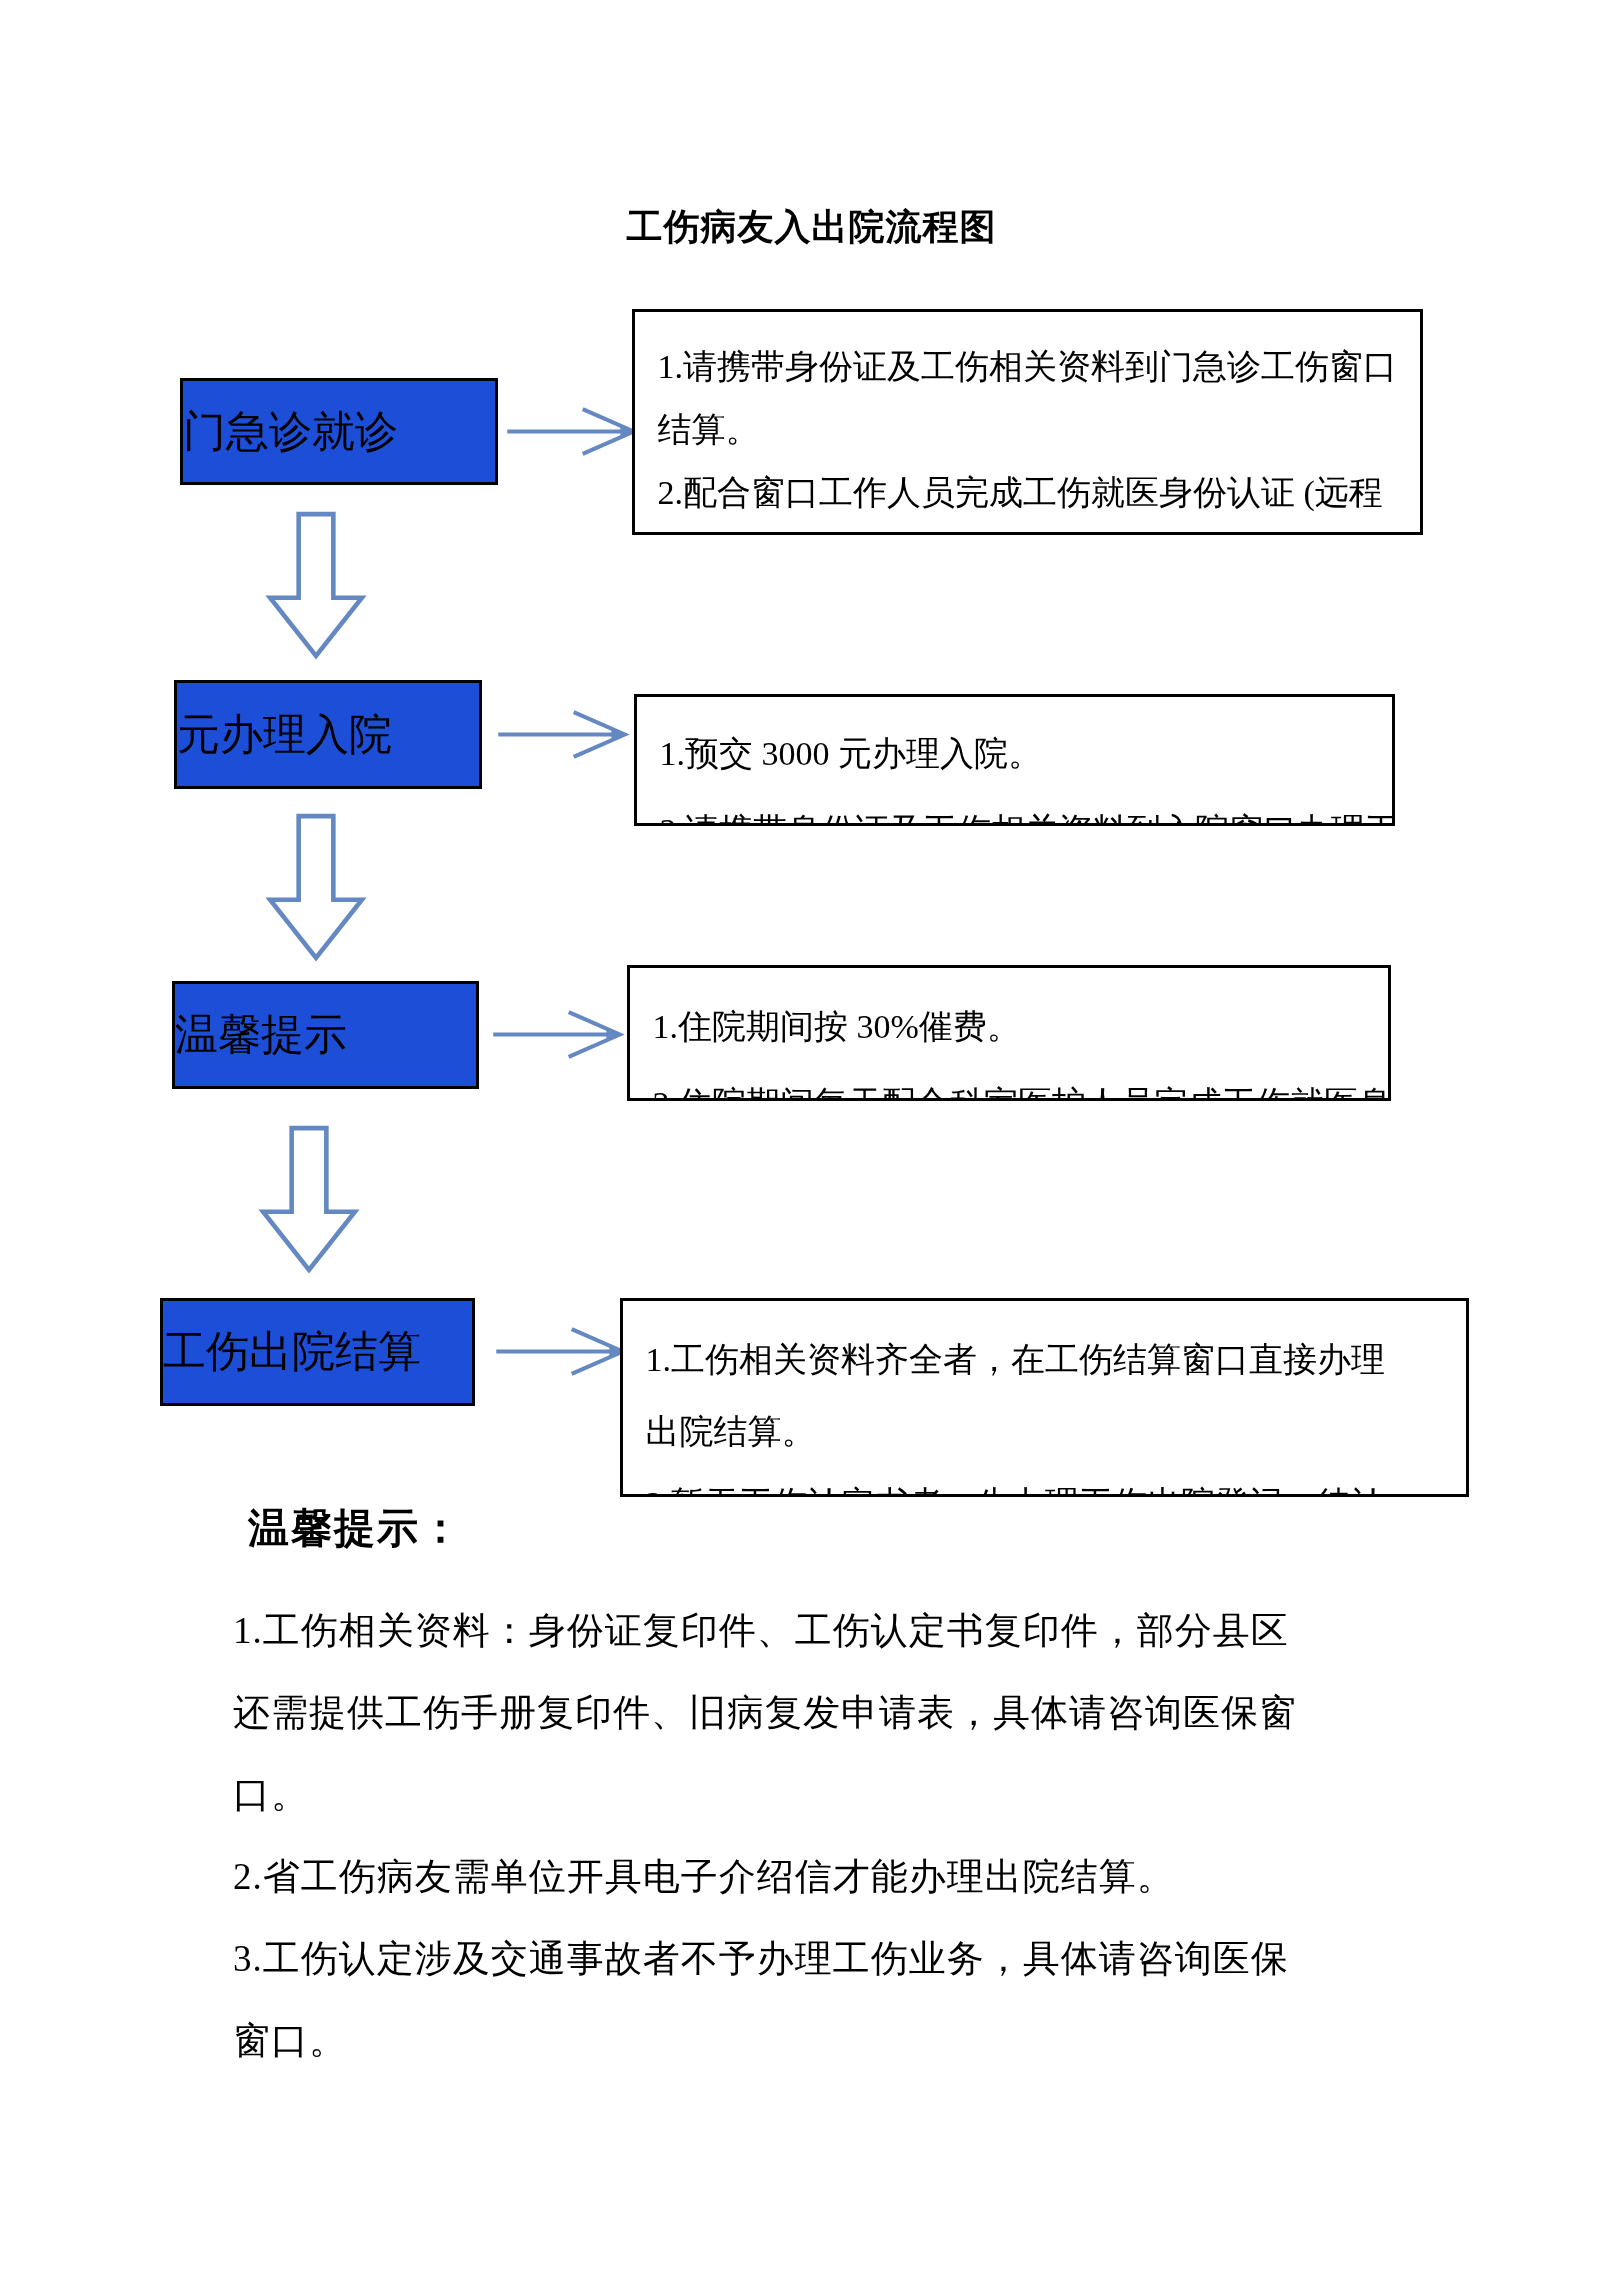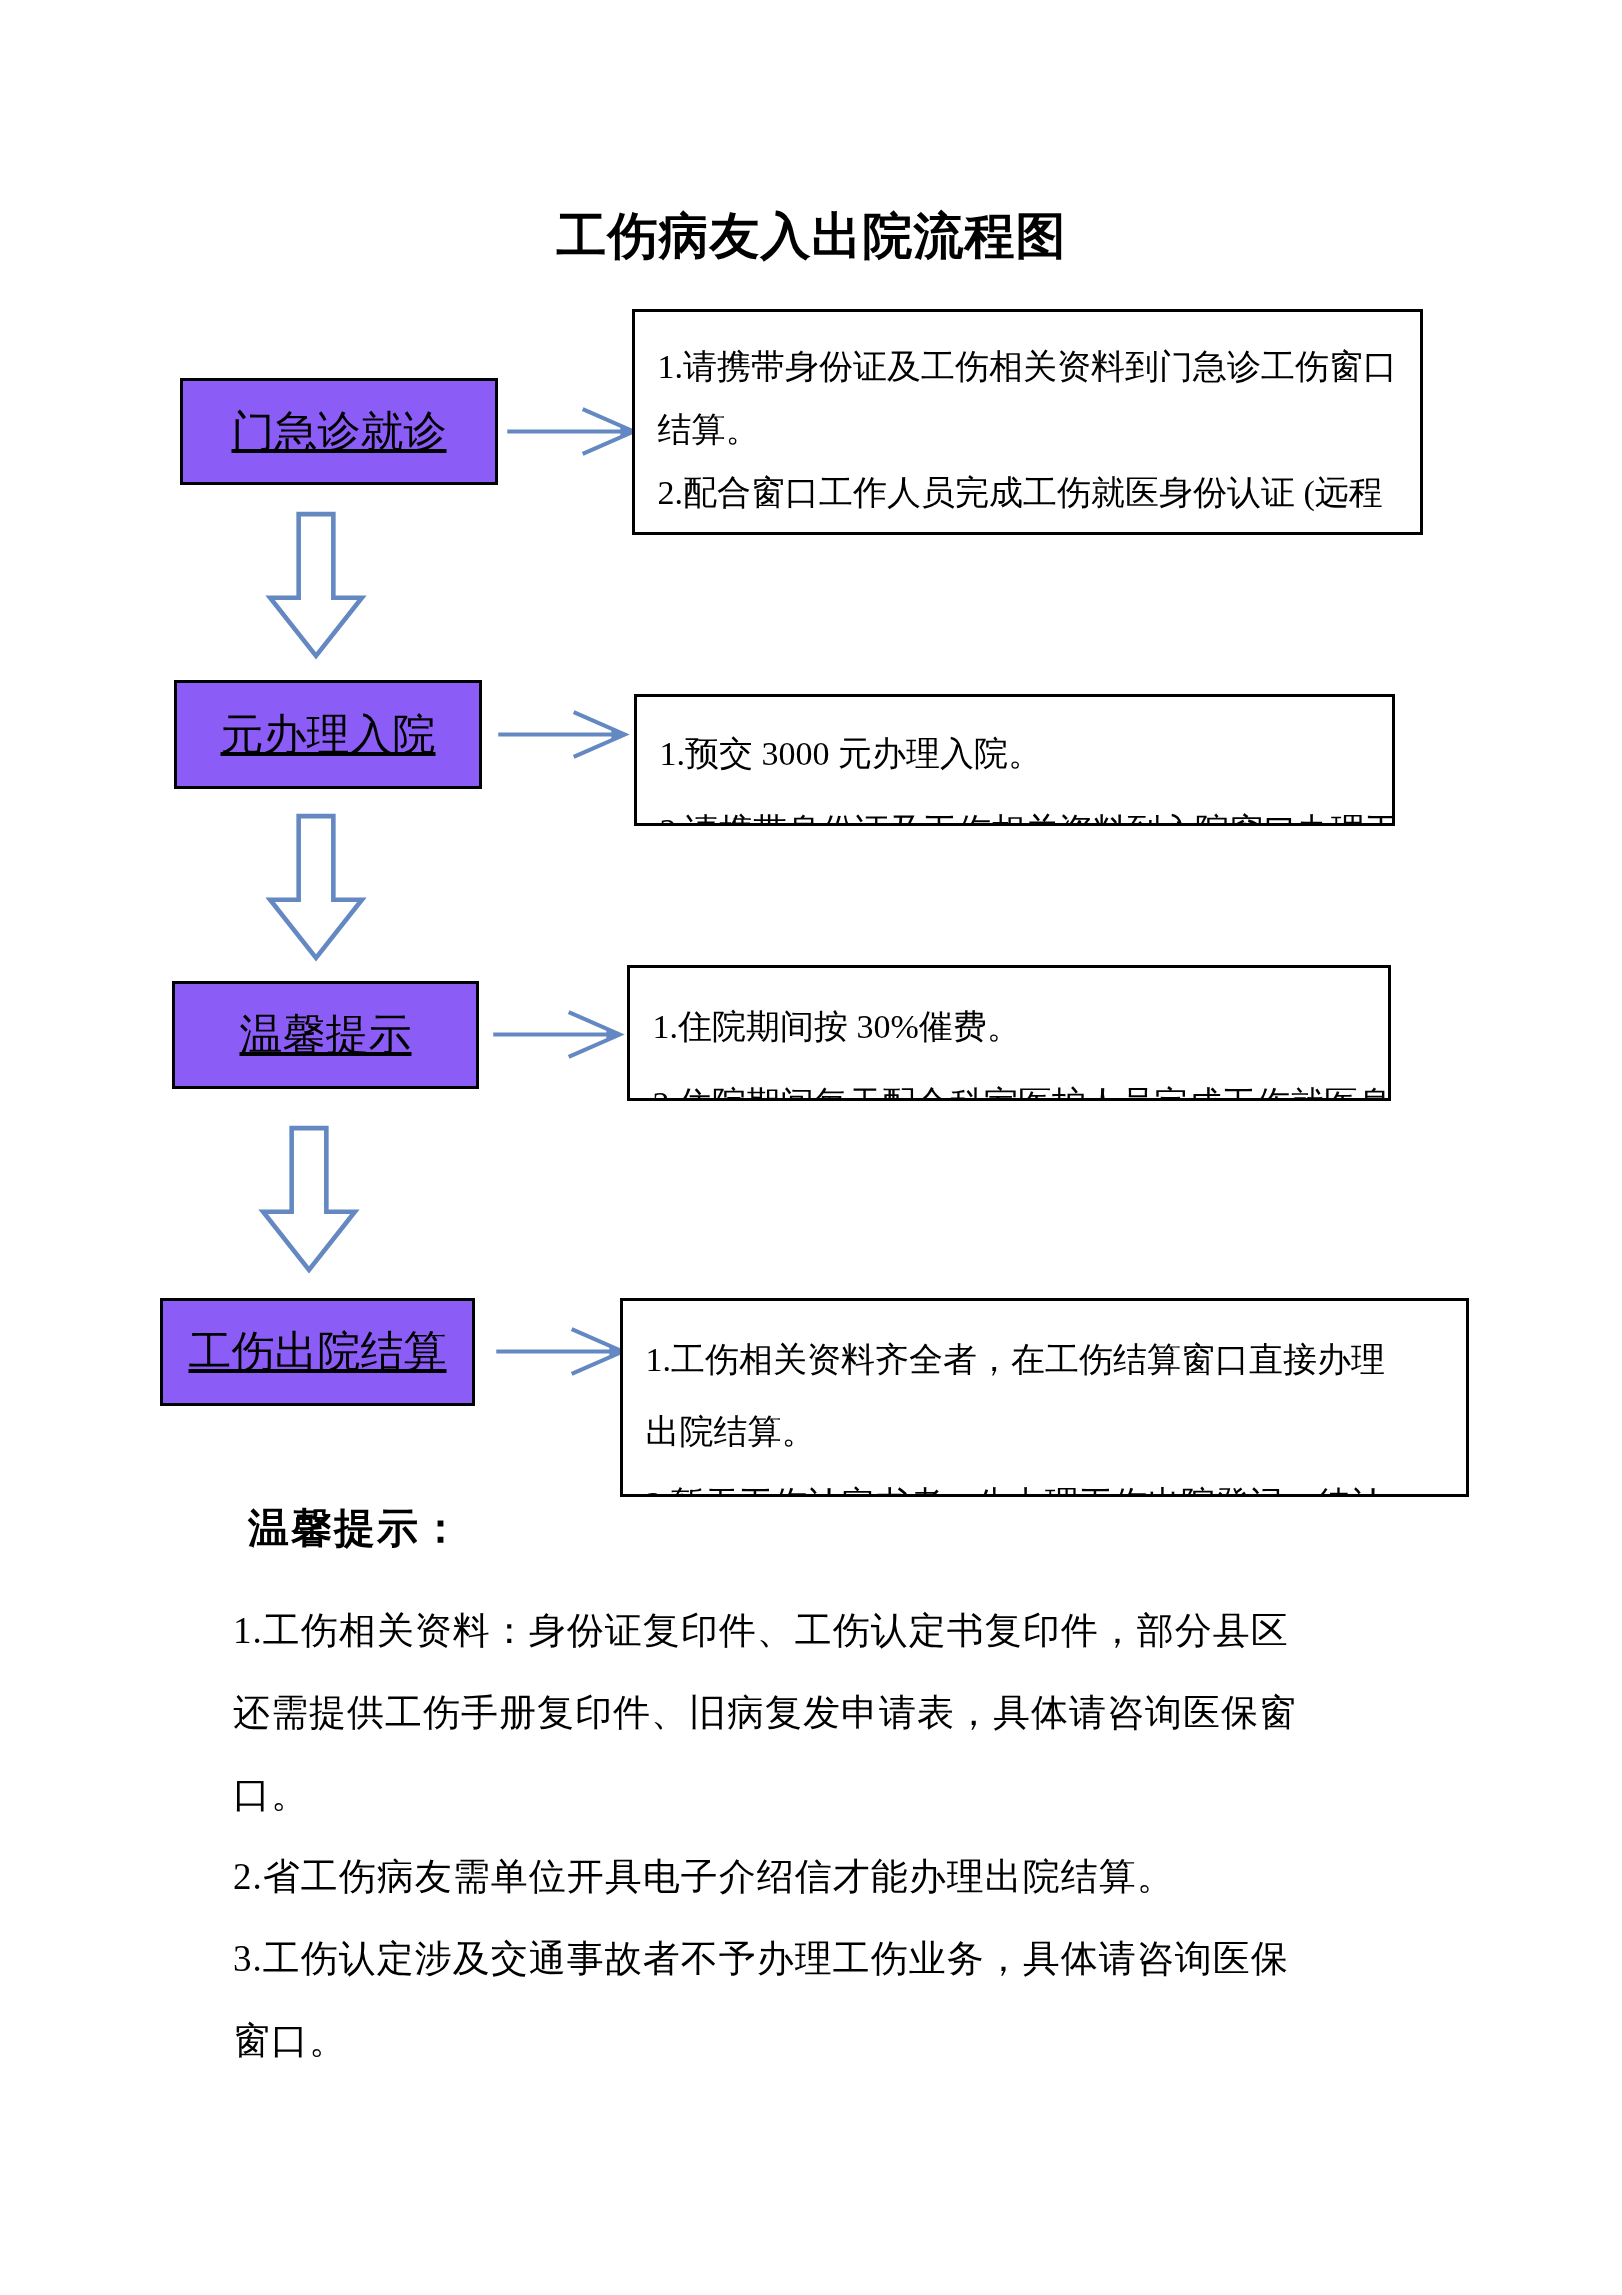--- a/index.html
+++ b/index.html
@@ -1,28 +1,28 @@
 <!DOCTYPE html>
 <html style="font-size:8.2px"><head>
 <meta charset="utf-8">
 <style>
   html,body{margin:0;padding:0;background:#ffffff;}
   body{font-family:"Liberation Serif","DejaVu Serif",serif;color:#000;}
   #page{position:relative;width:1623px;height:2295px;background:#ffffff;overflow:hidden;}
 
   .doc-title{
     position:absolute;left:0;top:203px;width:1623px;
-    text-align:center;font-size:50px;font-weight:bold;
+    text-align:center;font-size:36px;font-weight:bold;
     letter-spacing:1px;white-space:nowrap;
   }
 
   .step-box{
-    position:absolute;background:#8b5cf6;border:3.6px solid #000;
-    display:flex;align-items:center;justify-content:center;
-    font-size:43px;white-space:nowrap;box-sizing:border-box;text-decoration:underline;
+    position:absolute;background:#1d4ed8;border:3.6px solid #000;
+    display:flex;align-items:center;
+    font-size:43px;white-space:nowrap;box-sizing:border-box;
   }
   #step-box-1{left:180px;top:378px;width:318px;height:107px;}
   #step-box-2{left:174px;top:680px;width:308px;height:109px;}
   #step-box-3{left:172px;top:981px;width:307px;height:108px;}
   #step-box-4{left:160px;top:1298px;width:315px;height:108px;}
 
   .note-box{
     position:absolute;background:#fff;border:3.1px solid #000;
     box-sizing:border-box;overflow:hidden;
     font-size:34px;

